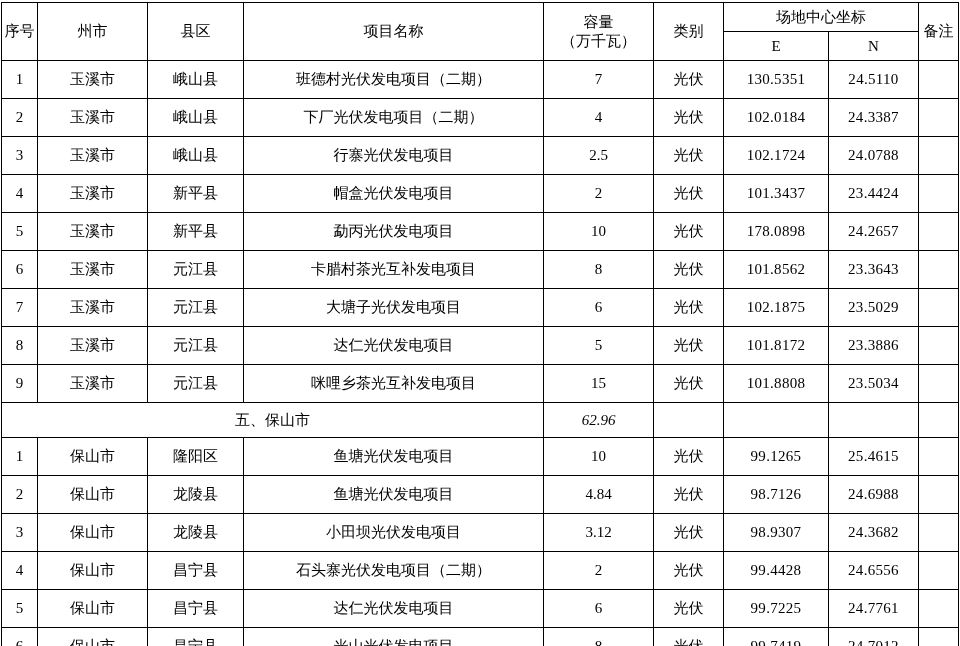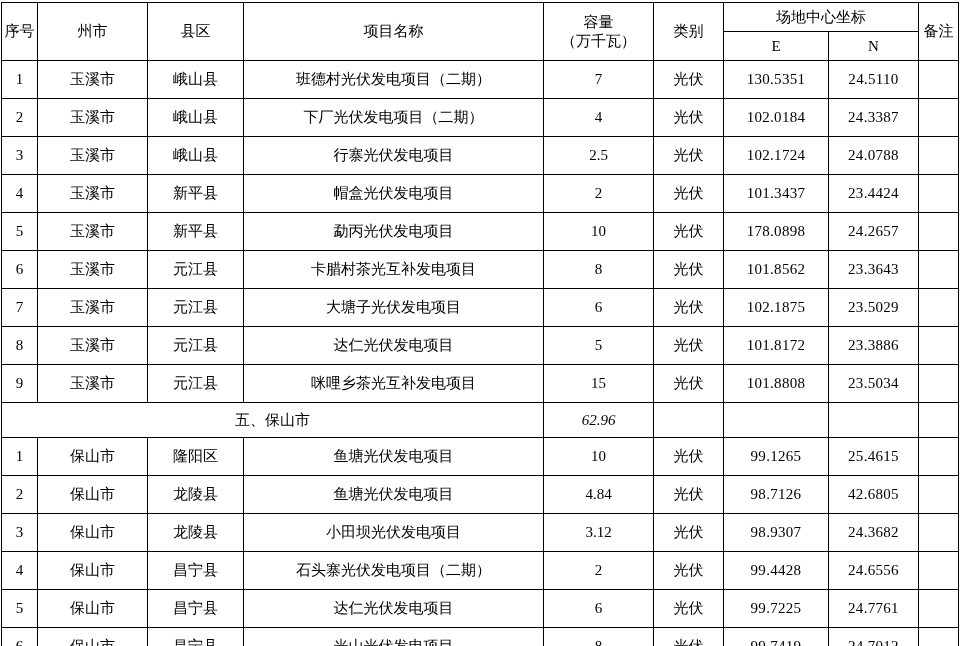--- a/index.html
+++ b/index.html
@@ -260,21 +260,21 @@
           <td></td>
         </tr>
         <tr class="data-row">
           <td class="seq">2</td>
           <td class="city">保山市</td>
           <td class="county">龙陵县</td>
           <td class="proj">鱼塘光伏发电项目</td>
           <td class="num">4.84</td>
           <td class="type">光伏</td>
           <td class="num coord">98.7126</td>
-          <td class="num coord">42.6805</td>
+          <td class="num coord">24.6988</td>
           <td></td>
         </tr>
         <tr class="data-row">
           <td class="seq">3</td>
           <td class="city">保山市</td>
           <td class="county">龙陵县</td>
           <td class="proj">小田坝光伏发电项目</td>
           <td class="num">3.12</td>
           <td class="type">光伏</td>
           <td class="num coord">98.9307</td>

